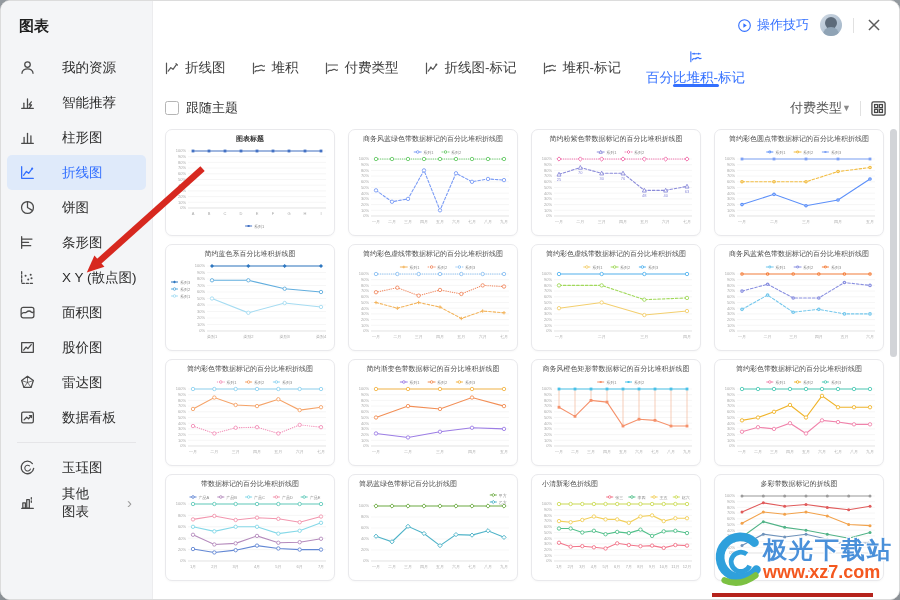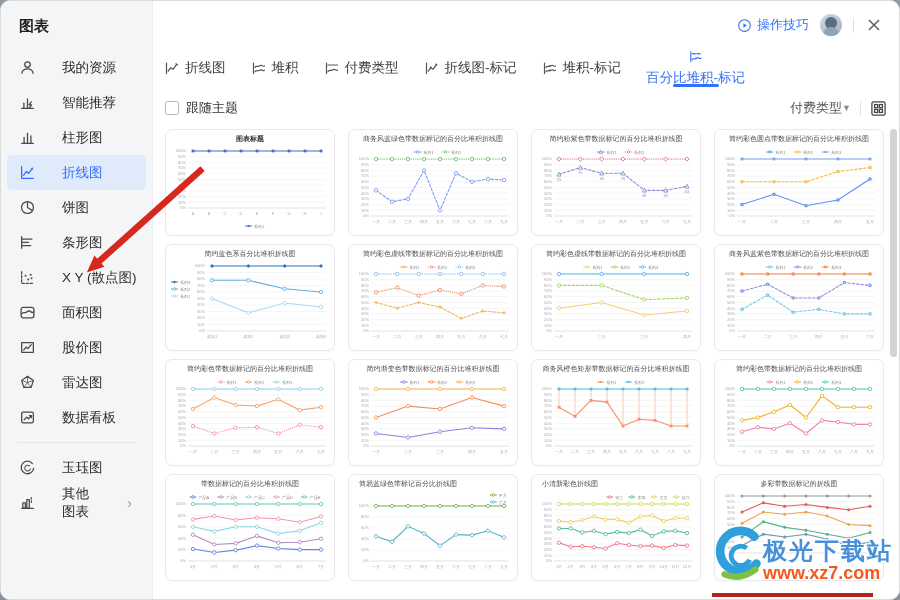--- a/index.html
+++ b/index.html
@@ -50,21 +50,21 @@
     padding:4px 3px 1px;box-shadow:0 1px 2px rgba(0,0,0,.03);overflow:hidden;}
   .card-title{font-size:7px;color:#4e4e4e;text-align:center;height:10px;line-height:10px;
     white-space:nowrap;overflow:hidden;}
   .card-title.bold{font-weight:bold;color:#333;}
   .card-title.left{text-align:left;padding-left:7px;}
   .card svg{display:block;width:162px;height:88px;}
   
   .scroll-track{position:absolute;top:128px;right:2px;width:7px;height:466px;}
   .scroll-thumb{position:absolute;top:0;left:0;width:7px;height:228px;border-radius:4px;background:#d2d4d8;}
   
-  .wm{position:absolute;right:6px;bottom:17px;display:flex;align-items:flex-end;z-index:30;pointer-events:none;}
+  .wm{position:absolute;right:6px;bottom:11px;display:flex;align-items:center;z-index:30;pointer-events:none;}
   .wm-texts{display:flex;flex-direction:column;line-height:1;margin-left:-6px;}
   .wm-name{font-size:24px;font-weight:bold;letter-spacing:2px;color:#4a90d9;
     text-shadow:-1px -1px 0 #fff,1px -1px 0 #fff,-1px 1px 0 #fff,1px 1px 0 #fff;}
   .wm-url{font-size:18px;font-weight:bold;color:#f4581f;margin-top:1px;
     text-shadow:-1px -1px 0 #fff,1px -1px 0 #fff,-1px 1px 0 #fff,1px 1px 0 #fff;}
   .wm-bar{position:absolute;right:26px;bottom:2px;width:161px;height:4px;background:#b5231c;z-index:29;}
   
   .arrow-overlay{position:absolute;inset:0;z-index:50;pointer-events:none;}
 </style>
 </head>

